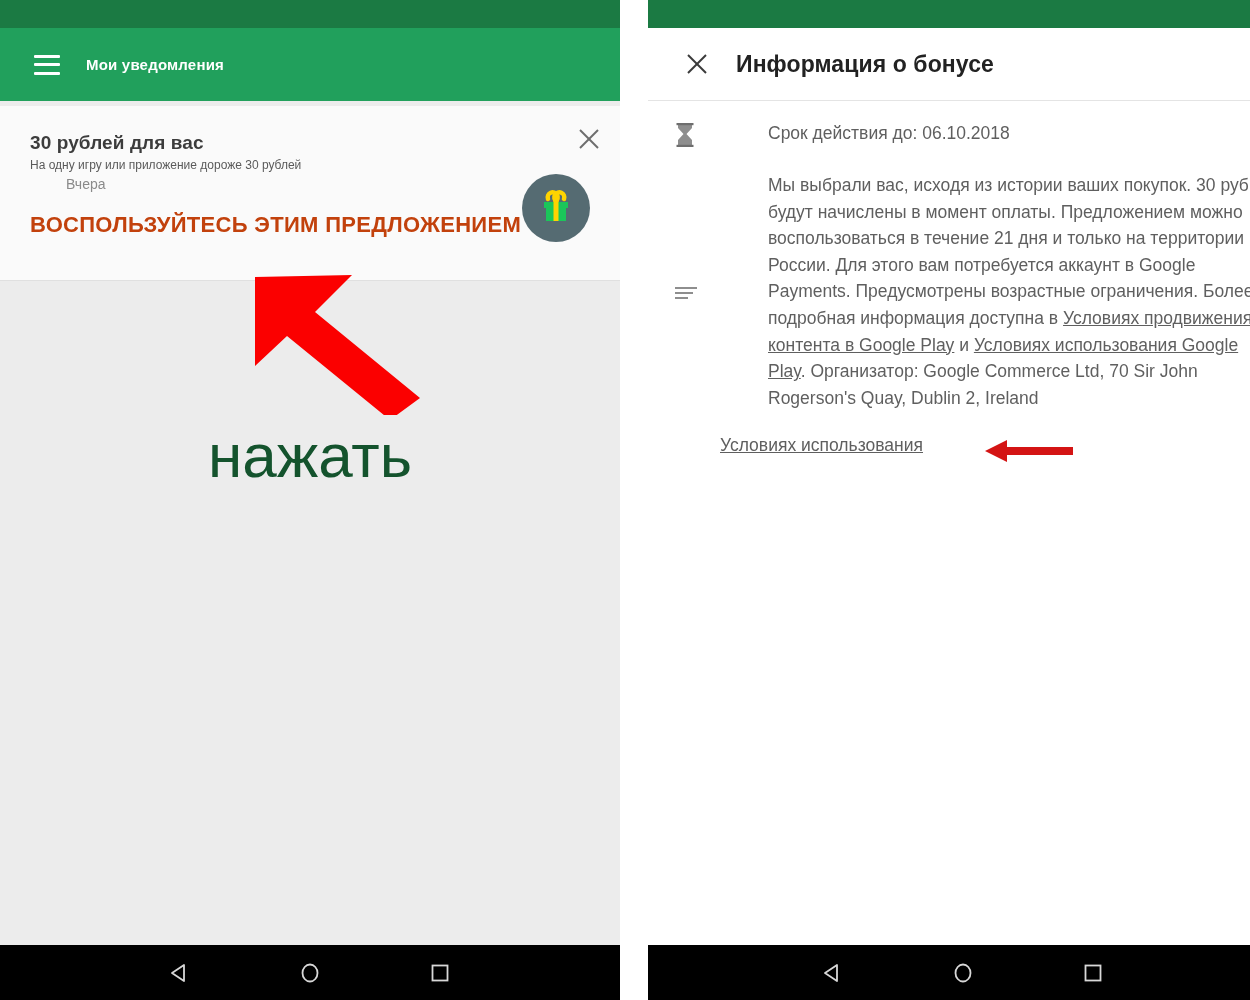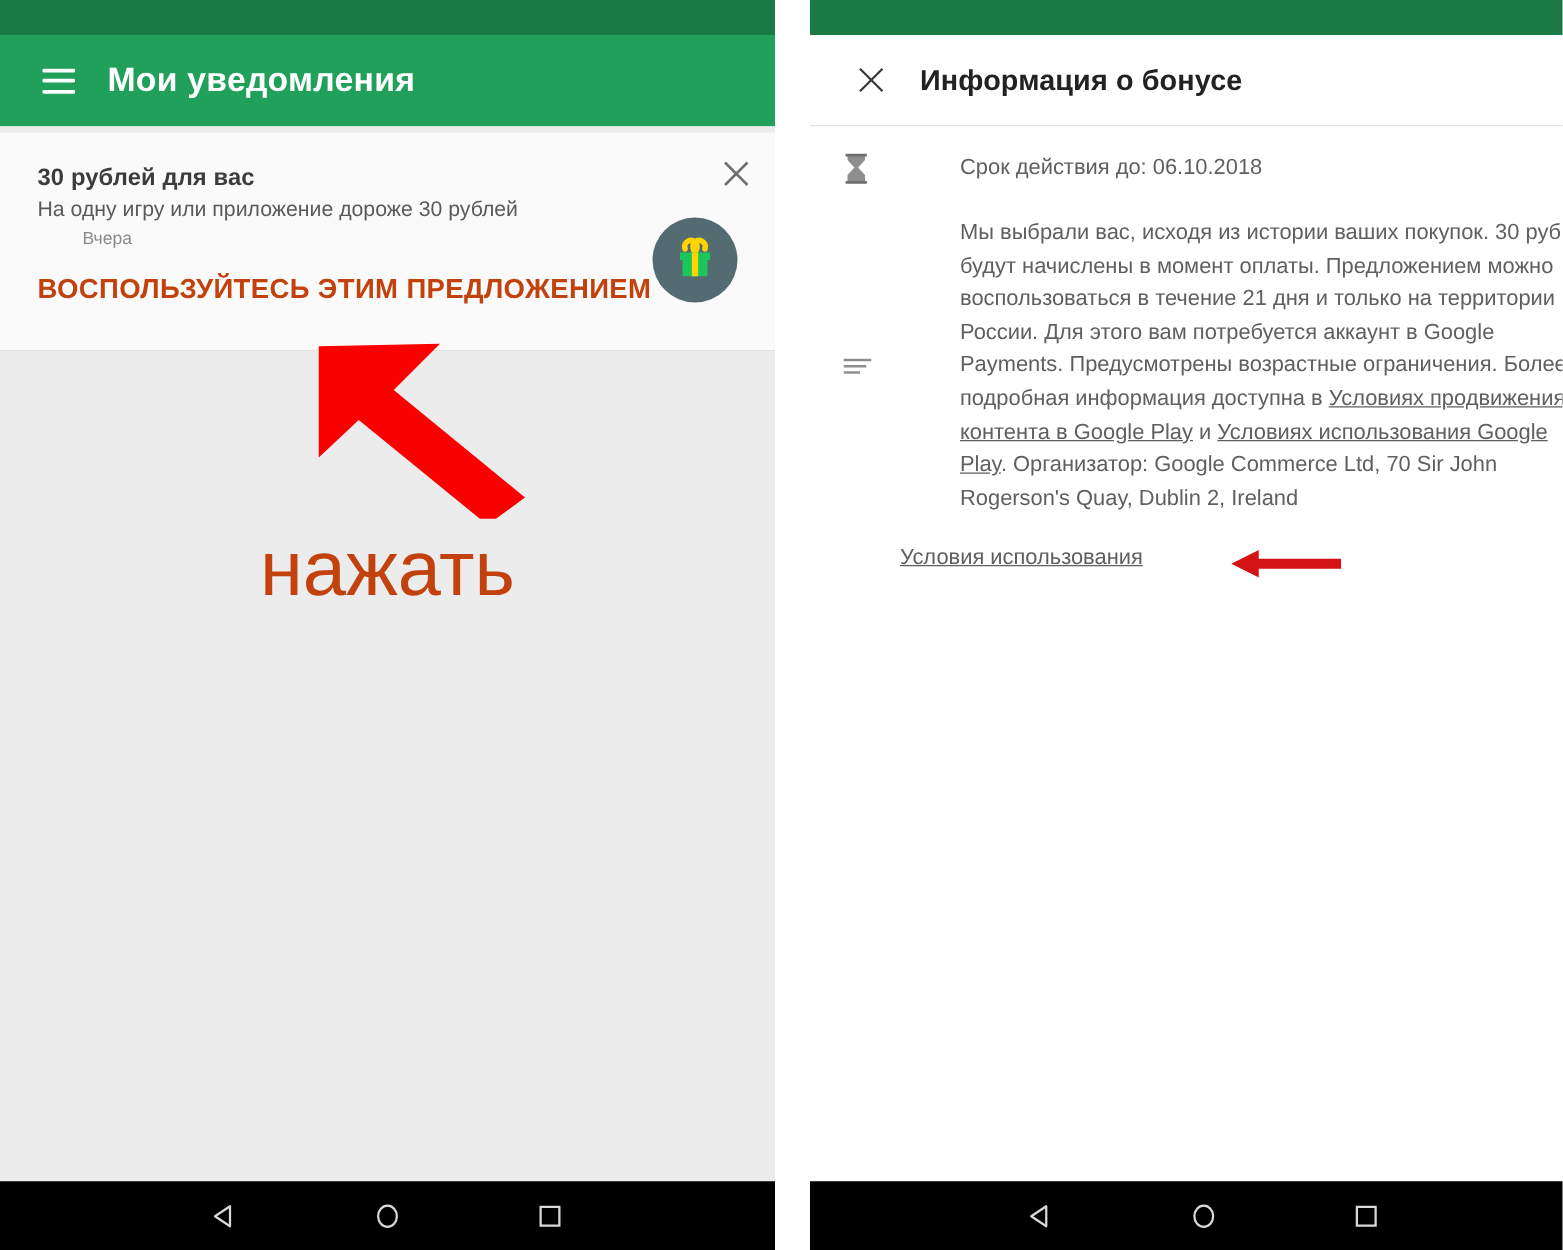--- a/index.html
+++ b/index.html
@@ -55,21 +55,21 @@
   .hamburger-icon span {
     display: block;
     width: 100%;
     height: 3px;
     background: #ffffff;
     border-radius: 1px;
   }
 
   .toolbar-title {
     color: #ffffff;
-    font-size: 27px;
+    font-size: 15px;
     font-weight: bold;
     letter-spacing: 0.2px;
   }
 
   .notif-gap {
     height: 5px;
     background: #ececec;
   }
 
   .notif-card {
@@ -93,21 +93,21 @@
   .notif-title {
     font-size: 19px;
     font-weight: bold;
     color: #3c3c3c;
     padding-left: 30px;
     margin-bottom: 4px;
     letter-spacing: 0.1px;
   }
 
   .notif-subtitle {
-    font-size: 17px;
+    font-size: 12px;
     color: #5a5a5a;
     padding-left: 30px;
     margin-bottom: 4px;
   }
 
   .notif-time {
     font-size: 14px;
     color: #8a8a8a;
     padding-left: 30px;
     margin-bottom: 20px;
@@ -146,21 +146,21 @@
     pointer-events: none;
   }
 
   .annot-label {
     position: absolute;
     left: 0;
     top: 420px;
     width: 620px;
     text-align: center;
     font-size: 62px;
-    color: #c2410c;
+    color: #14532d;
     font-family: "Liberation Sans", "DejaVu Sans", sans-serif;
   }
 
   
   .phone-right {
     position: absolute;
     left: 648px; top: 0;
     width: 630px;
     height: 1000px;
     background: #ffffff;
@@ -389,21 +389,21 @@
           <svg width="24" height="16" viewBox="0 0 24 16">
             <rect x="1" y="2" width="22" height="2" fill="#8e8e8e"></rect>
             <rect x="1" y="7" width="18" height="2" fill="#8e8e8e"></rect>
             <rect x="1" y="12" width="13" height="2" fill="#8e8e8e"></rect>
           </svg>
         </div>
         <div class="detail-text para"><span>Мы выбрали вас, исходя из истории ваших покупок. 30 руб. будут начислены в момент оплаты. Предложением можно воспользоваться в течение 21 дня и только на территории России. Для этого вам потребуется аккаунт в Google Payments. Предусмотрены возрастные ограничения. Более подробная информация доступна в </span><span class="link-underline">Условиях продвижения контента в Google Play</span><span> и </span><span class="link-underline">Условиях использования Google Play</span><span>. Организатор: Google Commerce Ltd, 70 Sir John Rogerson's Quay, Dublin 2, Ireland</span></div>
       </div>
 
       <div class="terms-link-row">
-        <span class="terms-link">Условия использования</span>
+        <span class="terms-link">Условиях использования</span>
         <svg class="annot-arrow-right" viewBox="0 0 88 26" width="88" height="26">
           <polygon points="0,13 22,2 22,9 88,9 88,17 22,17 22,24" fill="#d41414"></polygon>
         </svg>
       </div>
 
     </div>
 
     <div class="nav-bar">
       <div class="nav-btn">
         <svg width="26" height="26" viewBox="0 0 26 26">

